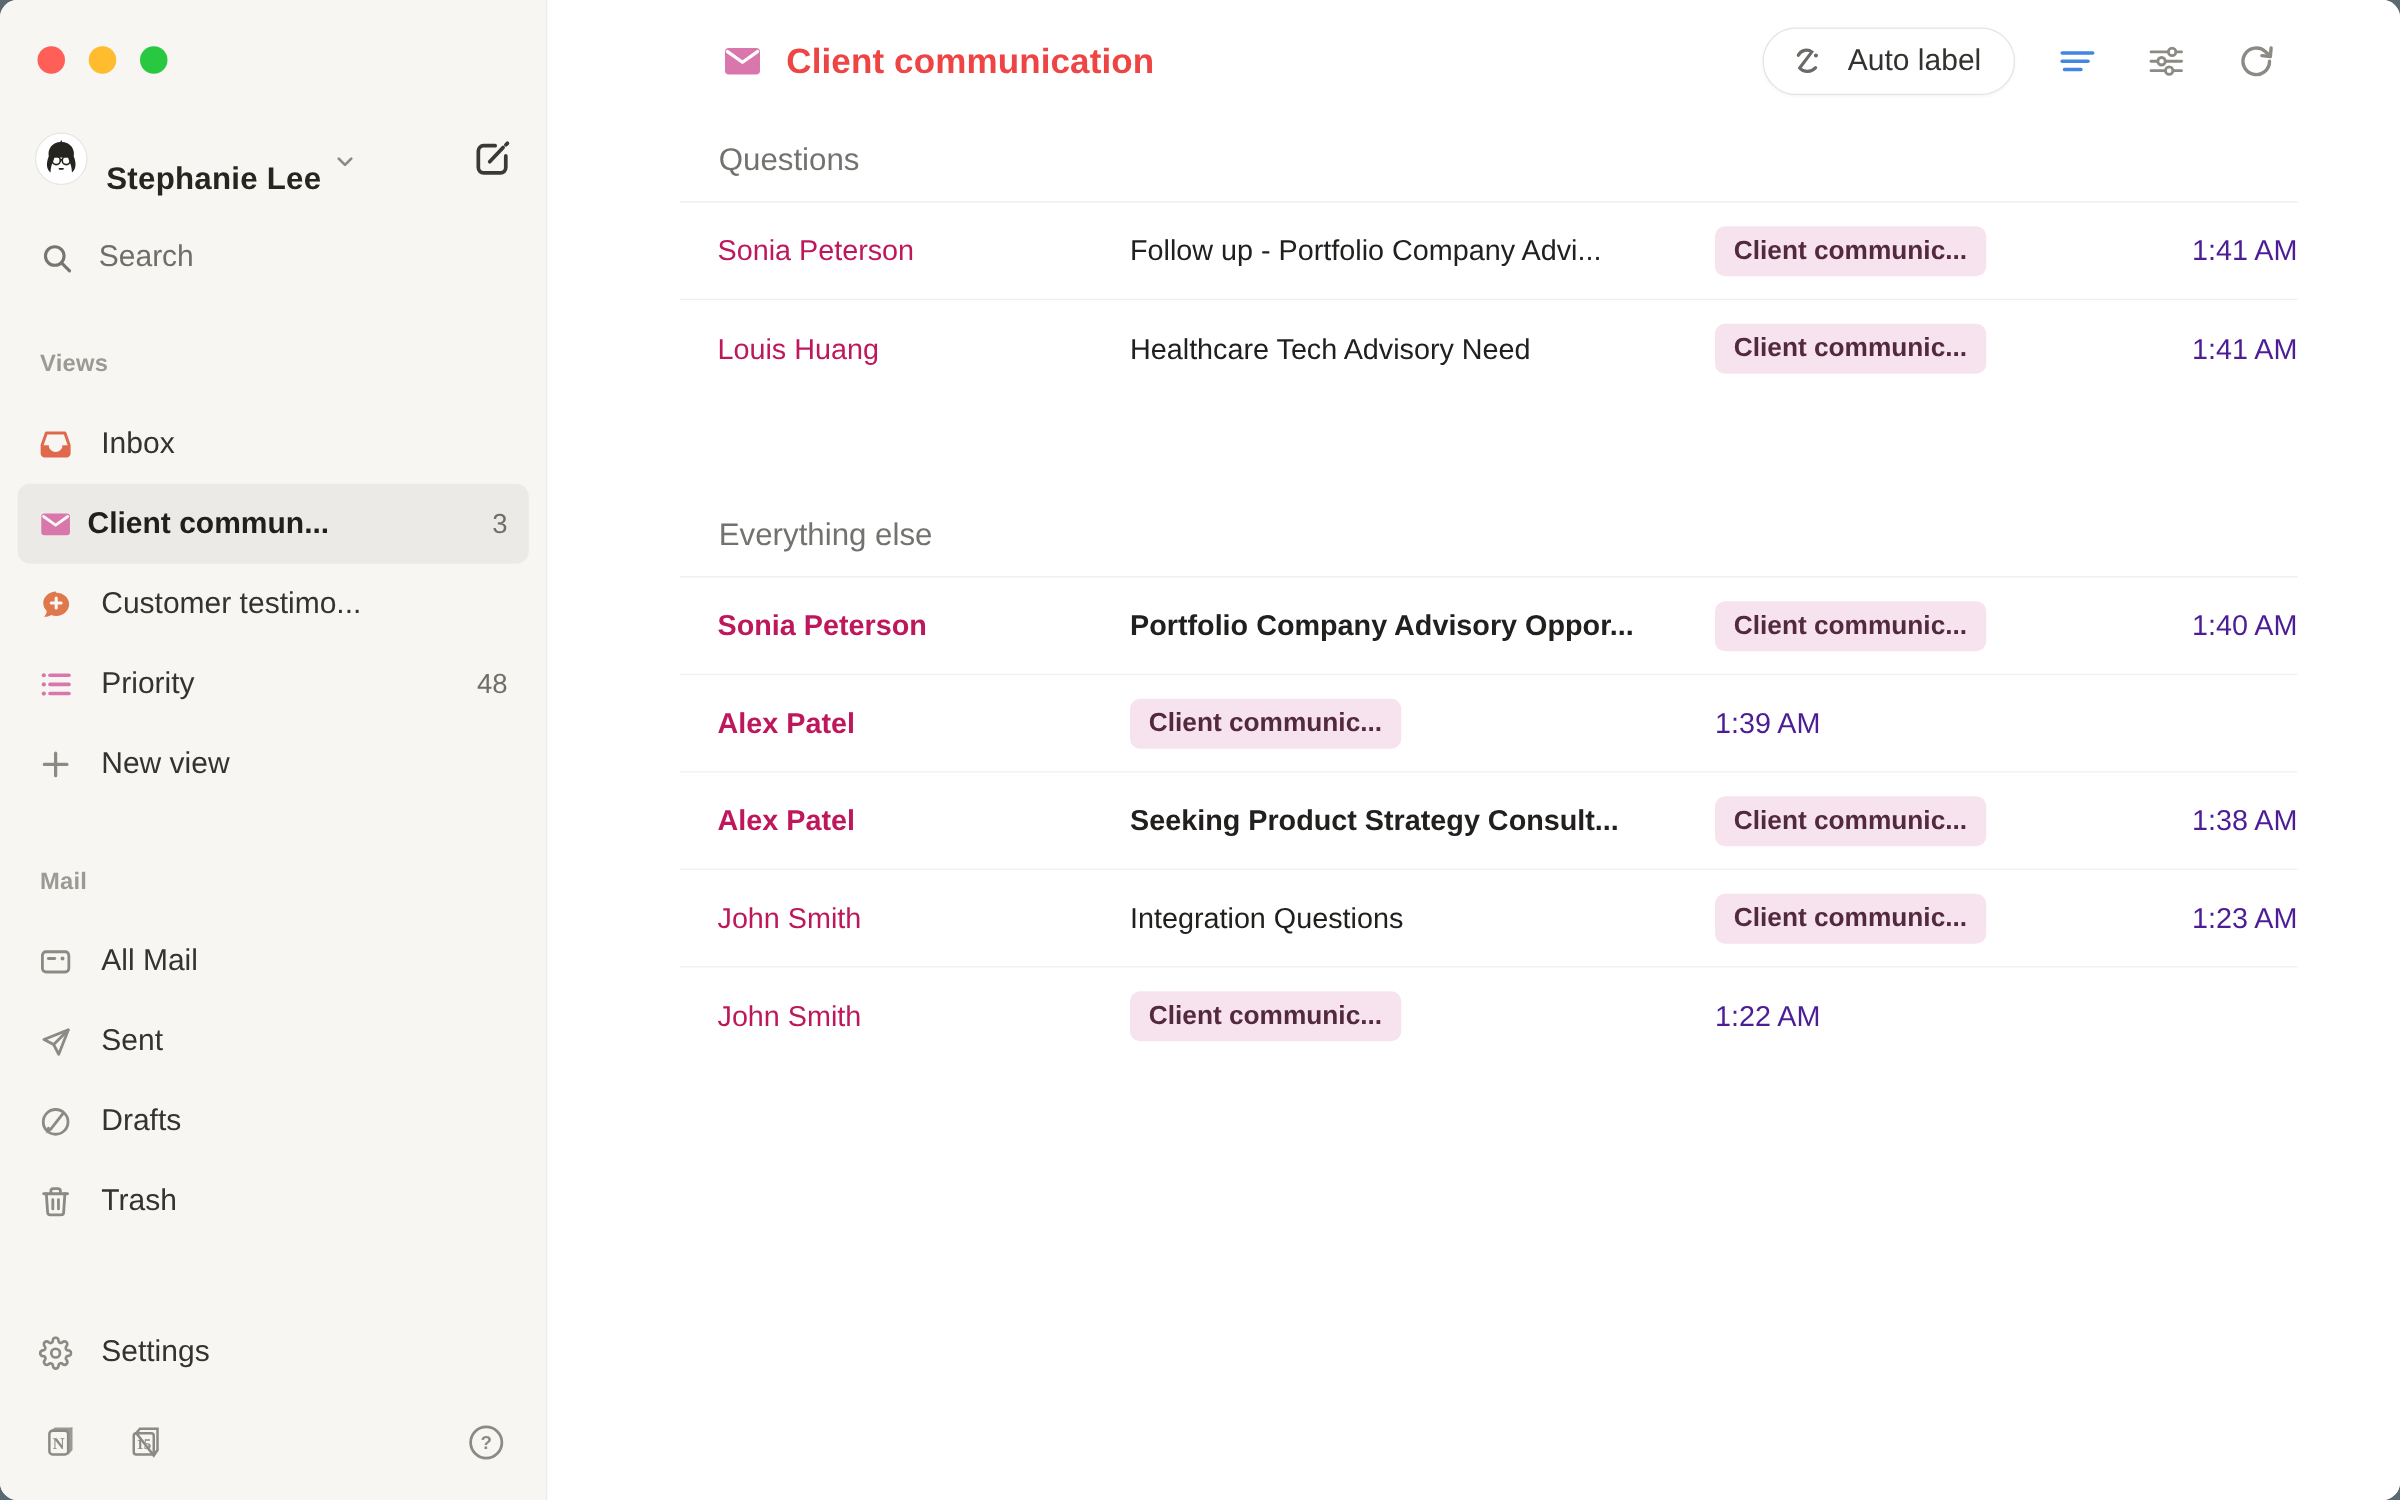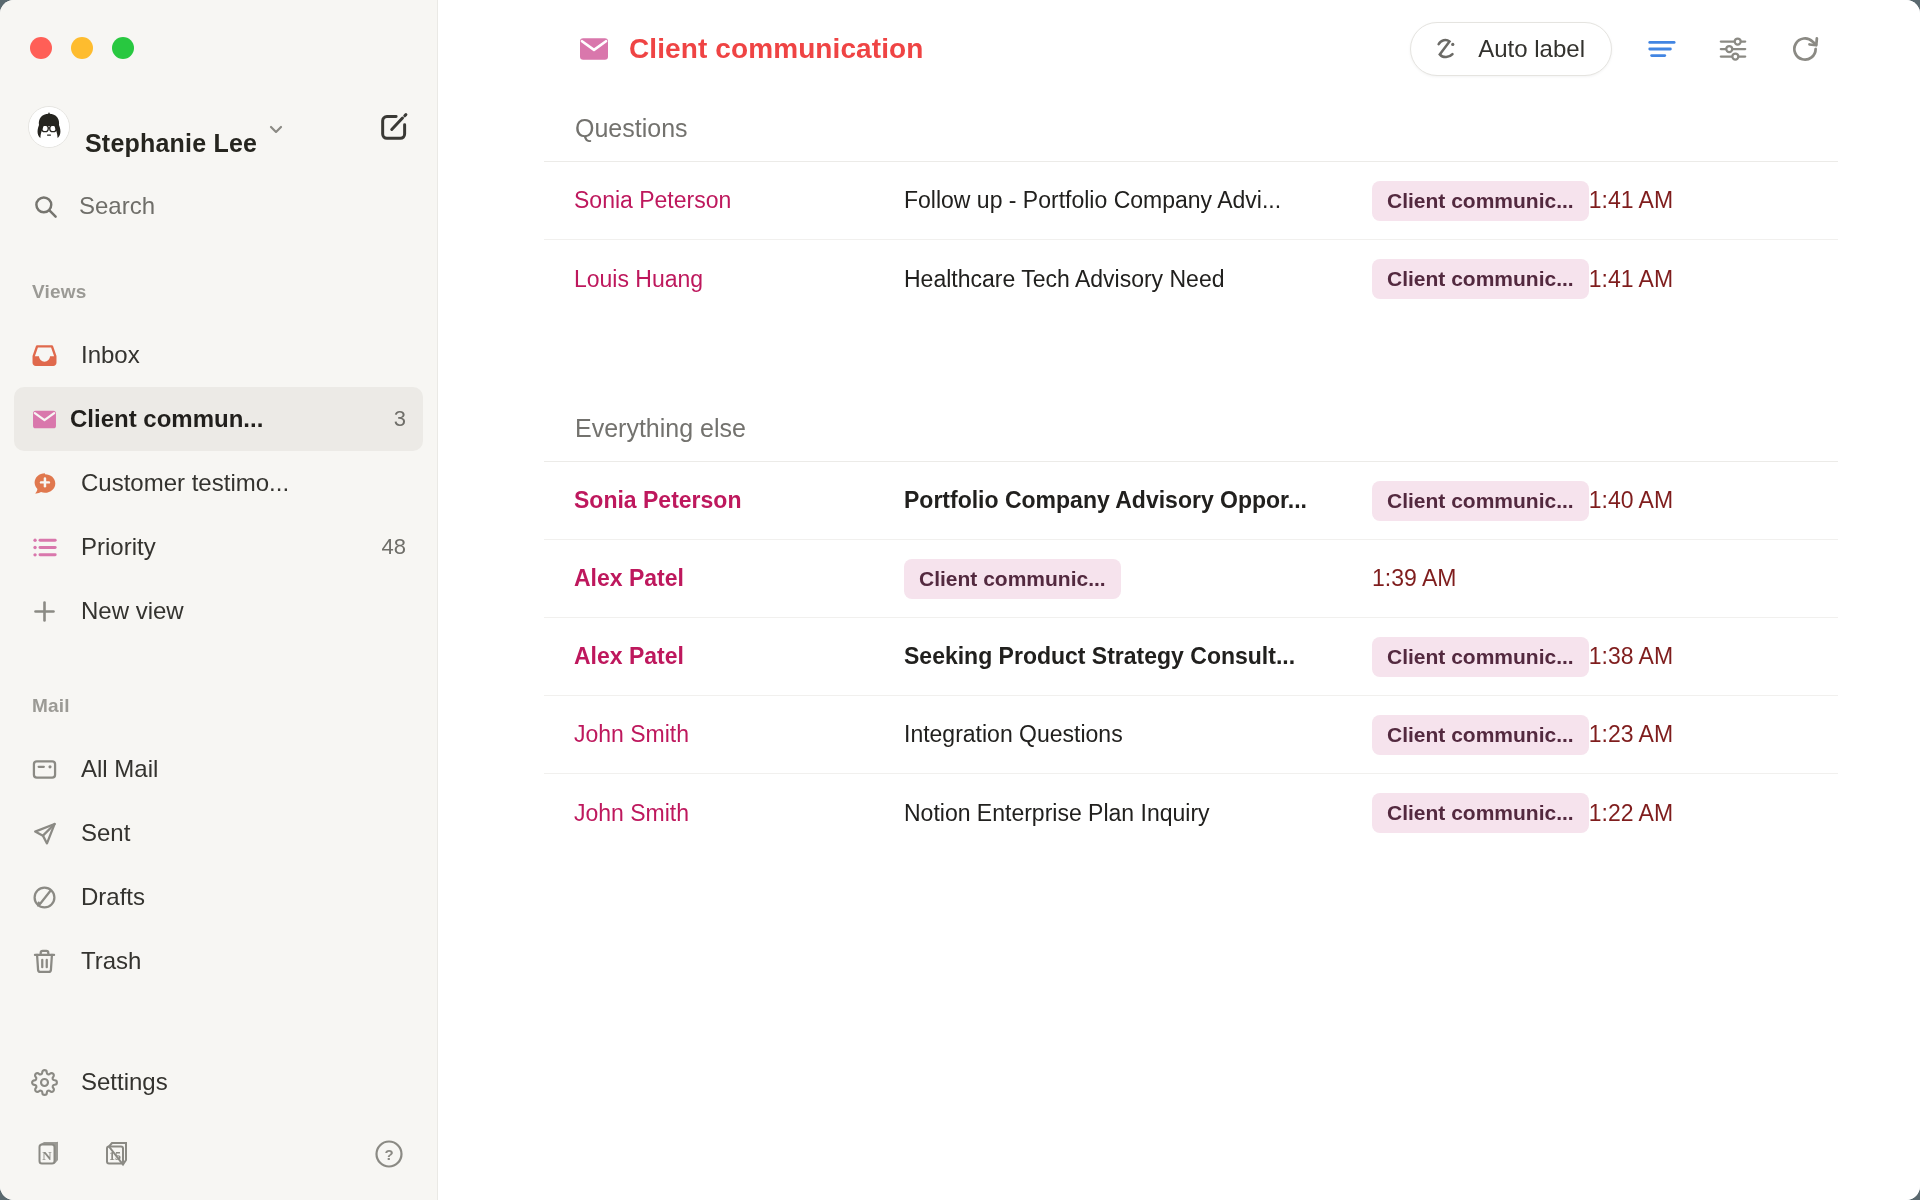--- a/index.html
+++ b/index.html
@@ -71,21 +71,21 @@
   }
   .email-row:last-child { border-bottom:none; }
   .unread-dot { width:11px; height:11px; border-radius:50%; justify-self:start; margin-left:2px; }
   .email-sender { font-size:23px; color:#be185d; font-weight:400; padding-right:16px; white-space:nowrap; overflow:hidden; }
   .email-subject { font-size:23px; color:#21201E; font-weight:400; padding-right:20px; white-space:nowrap; overflow:hidden; }
   .email-row.unread .email-sender, .email-row.unread .email-subject { font-weight:700; }
   .email-label-pill {
     font-size:21px; font-weight:600; padding:8px 15px; border-radius:8px;
     white-space:nowrap; justify-self:start;
   }
-  .email-time { font-size:23px; color:#7f1d1d; white-space:nowrap; }
+  .email-time { font-size:23px; color:#4c1d95; text-align:right; white-space:nowrap; }
 </style>
 </head>
 <body>
 
 <div class="window">
 
   <aside class="sidebar">
 
     <div class="traffic-lights">
       <span class="traffic-light" style="background:#FF5F57"></span>
@@ -396,21 +396,20 @@
     <span class="dot-cell"></span>
     <span class="email-sender">John Smith</span>
     <span class="email-subject">Integration Questions</span>
     <span class="email-label-pill" style="background: rgb(246, 227, 237); color: rgb(83, 41, 63);">Client communic...</span>
     <span class="email-time">1:23 AM</span>
   </div>
 
   <div class="email-row">
     <span class="dot-cell"></span>
     <span class="email-sender">John Smith</span>
-    <span class="email-subject">Notion Enterprise Plan Inquiry</span>
     <span class="email-label-pill" style="background: rgb(246, 227, 237); color: rgb(83, 41, 63);">Client communic...</span>
     <span class="email-time">1:22 AM</span>
   </div>
 </div>
   </section>
 </div>
   </main>
 </div>
 
 </body></html>

